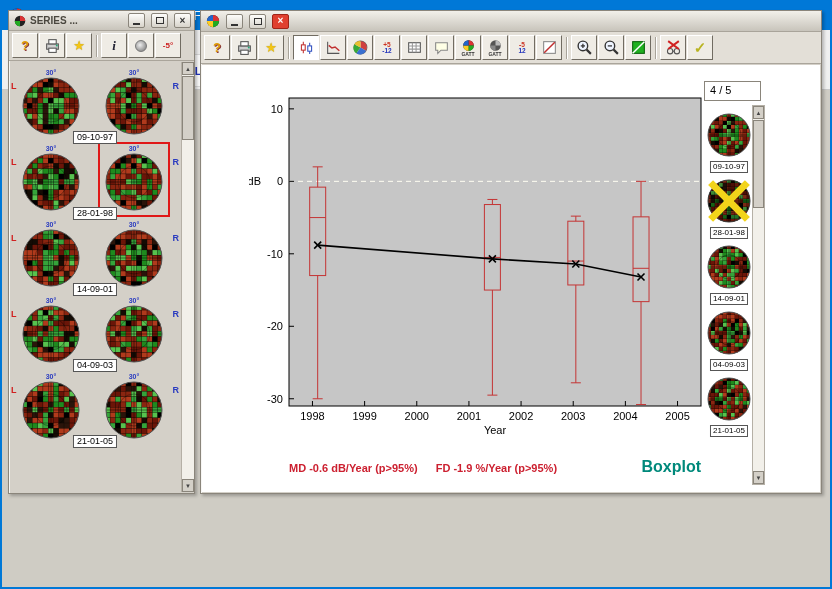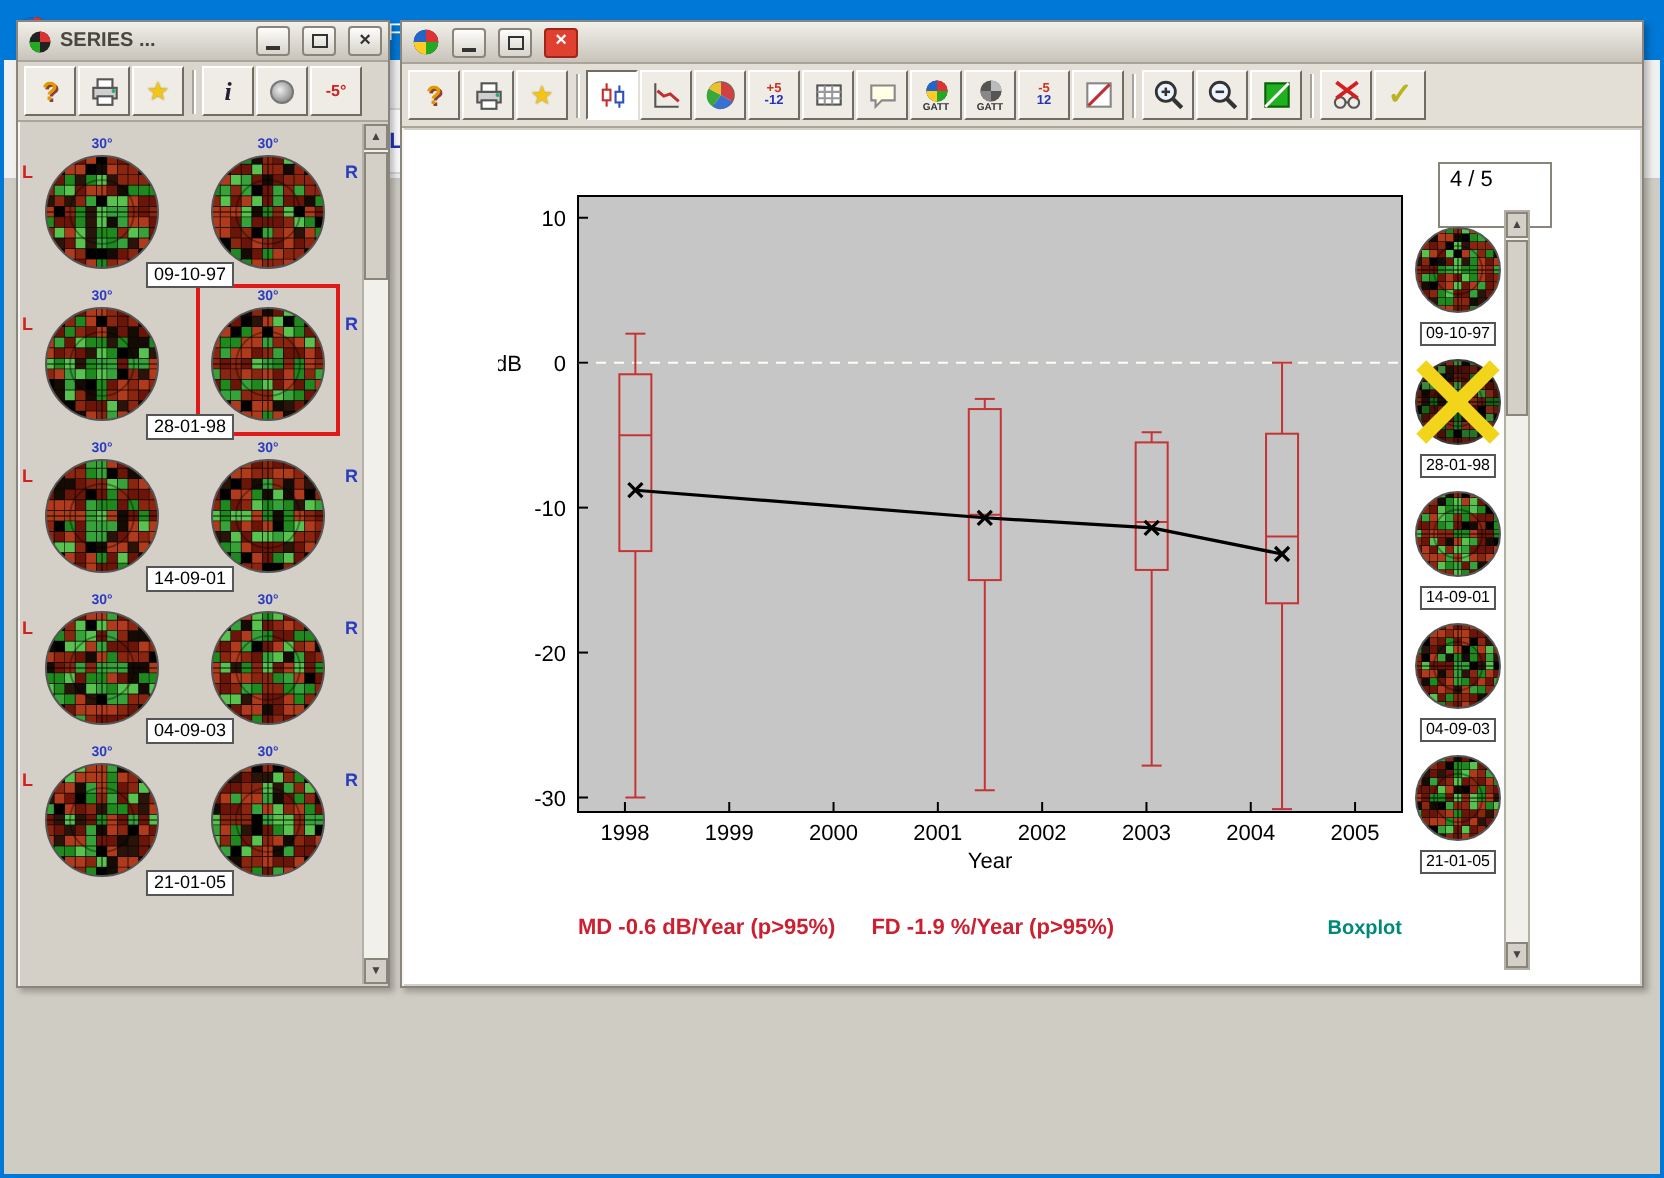--- a/index.html
+++ b/index.html
@@ -70,22 +70,22 @@
   .sb-btn {position:absolute; left:0; right:0; height:13px; background:#d4d0c8; border:1px solid #8a857b; display:flex; align-items:center; justify-content:center; font-size:6px; color:#444;}
   .sb-up {top:0;} .sb-down {bottom:0;}
   .sb-thumb {position:absolute; left:0; right:0; background:#d4d0c8; border:1px solid #8a857b;}
 
   
   .trend-content {position:absolute; left:1px; right:1px; top:54px; bottom:1px; background:#fff;}
   #trend-chart {position:absolute; left:47px; top:17px;}
   #trend-chart text {font-family:"Liberation Sans",sans-serif;}
   .chart-footer {position:absolute; left:87px; top:393px; width:412px; display:flex; align-items:baseline; font-size:11px; font-weight:bold;}
   .chart-footer .md {margin-right:18px;}
-  .chart-footer .legend {margin-left:auto; font-size:10px;}
-  .counter {position:absolute; left:517px; top:16px; width:57px; height:33px; background:#fff; border:1px solid #8a857b; font-size:11px; padding:2px 0 0 5px; color:#000;}
+  .chart-footer .legend {margin-left:auto; font-size:16px;}
+  .counter {position:absolute; left:502px; top:16px; width:57px; height:20px; background:#fff; border:1px solid #8a857b; font-size:11px; padding:2px 0 0 5px; color:#000;}
   .thumb-list {position:absolute; left:501px; top:46px; width:52px;}
   .mini {position:relative; width:52px; height:66px; text-align:center; padding-top:2px;}
   .mini .date-tag {bottom:4px; font-size:8px; line-height:10px; padding:0 2px;}
   .mini.excluded svg {filter:brightness(.7);}
   .xmark {position:absolute; left:4px; top:0; width:44px; height:48px; z-index:4; overflow:visible;}
   .xbar {position:absolute; left:50%; top:-2px; height:52px; width:7px; background:#f2d41a;}
   .xbar.a {transform:translateX(-50%) rotate(45deg);}
   .xbar.b {transform:translateX(-50%) rotate(-45deg);}
   .strip-scroll {left:550px; top:40px; width:13px; height:380px;}
 </style>

